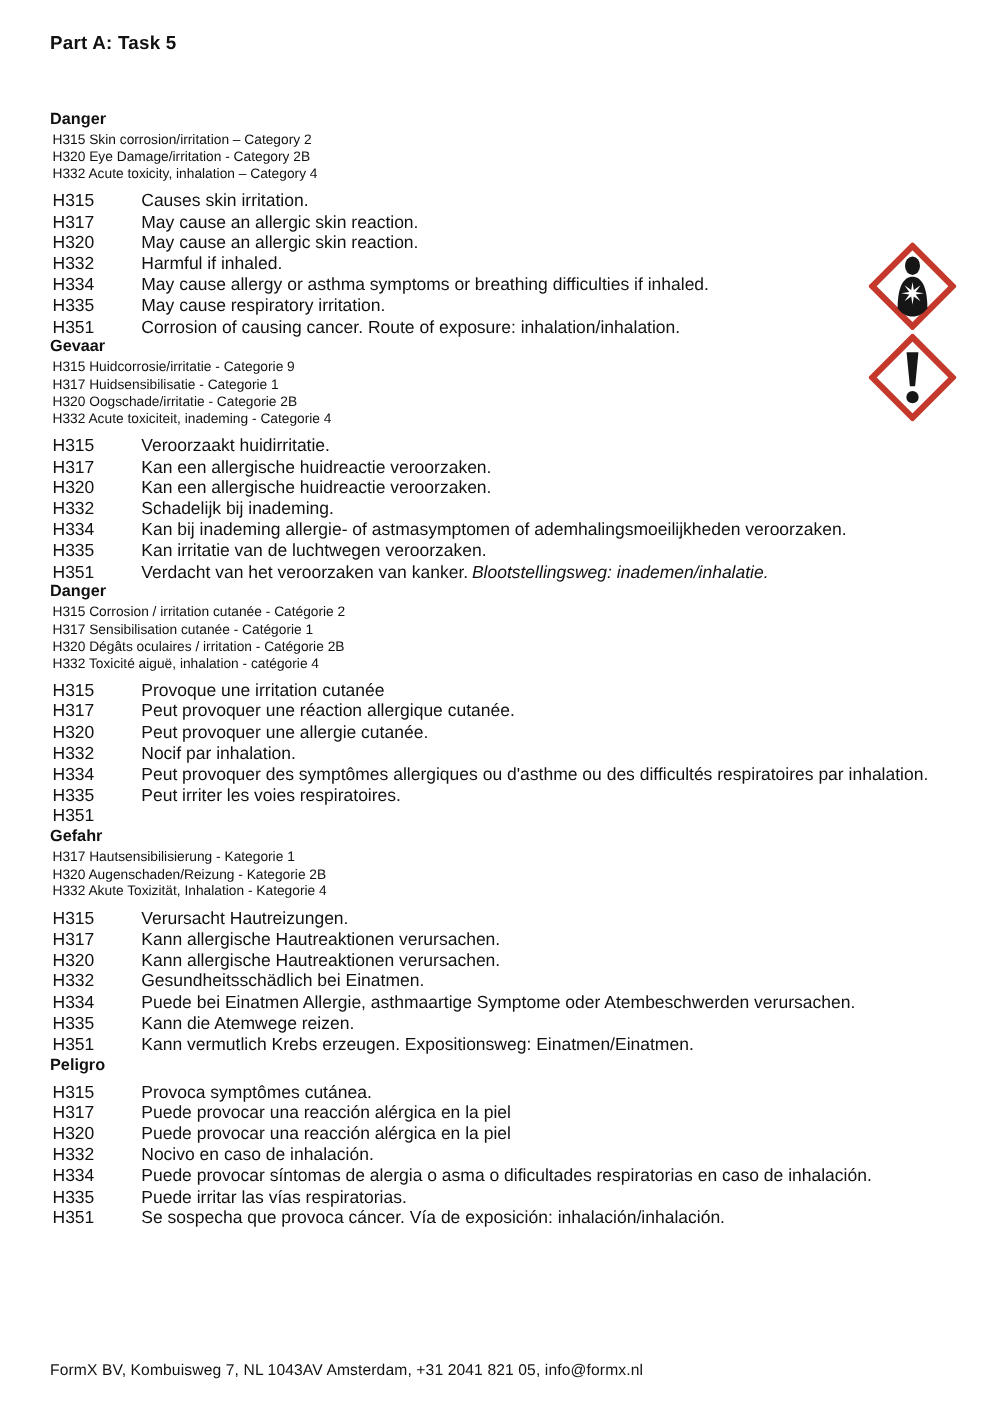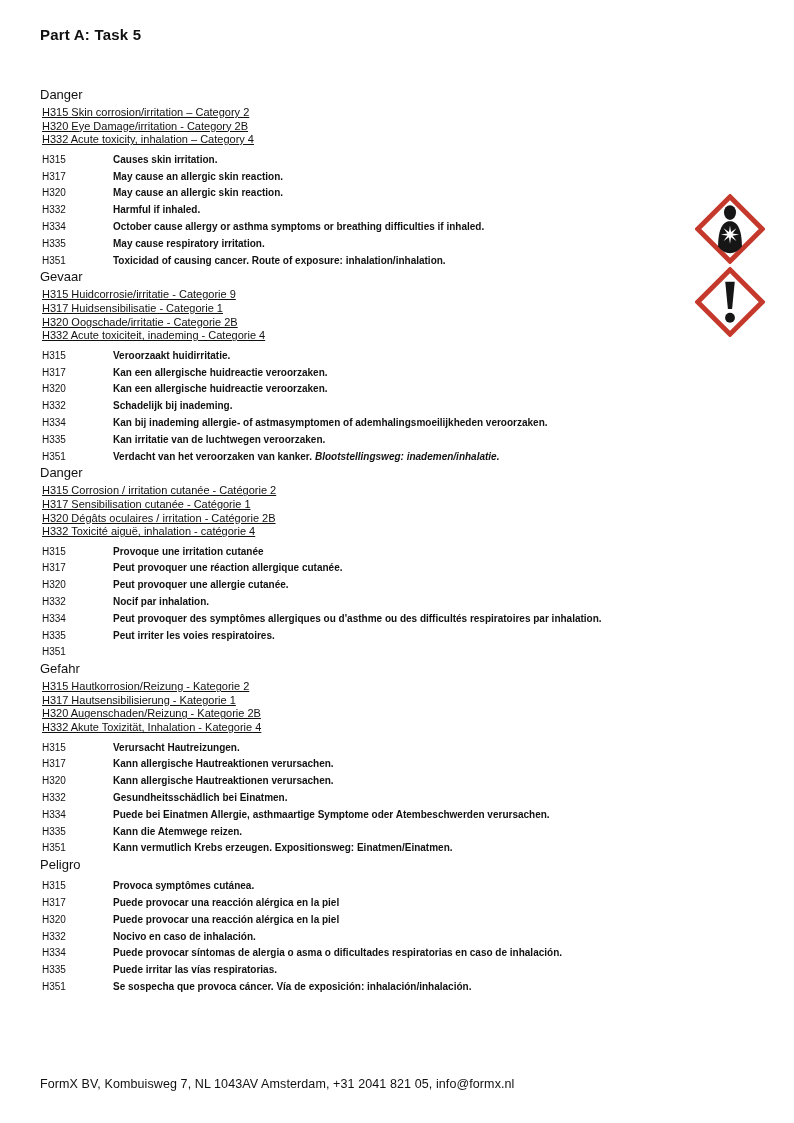--- a/index.html
+++ b/index.html
@@ -15,39 +15,38 @@
     width: 794px; height: 1123px;
     padding: 26px 26px 0 40px;
     position: relative;
   }
   h1.doc-title {
     font-size: 15px; font-weight: bold; letter-spacing: 0.2px;
     margin-bottom: 44px;
   }
   section.lang-section { margin: 0; }
   h2.sec-heading {
-    font-size: 13px; font-weight: normal; line-height: 16px;
+    font-size: 13px; font-weight: bold; line-height: 16px;
     margin-bottom: 3px;
   }
   .cls-line {
     font-size: 11px; line-height: 13.6px; white-space: nowrap;
     padding-left: 2px;
-    text-decoration: underline;
   }
   .stmt-list { margin-top: 5px; }
   .stmt-row {
     display: flex; align-items: flex-start;
-    font-size: 10px; line-height: 16.8px; height: 16.8px;
+    font-size: 14px; line-height: 16.8px; height: 16.8px;
     white-space: nowrap;
   }
   .stmt-code { flex: 0 0 73px; padding-left: 2px; }
-  .stmt-text-wrap { flex: 1; font-weight: bold; }
+  .stmt-text-wrap { flex: 1; }
   .stmt-italic { font-style: italic; margin-left: 3px; }
   .footer-line {
-    position: absolute; left: 40px; bottom: 32px;
+    position: absolute; left: 40px; bottom: 20px;
     font-size: 12.5px; letter-spacing: 0.1px;
   }
   .pictograms {
     position: absolute; top: 194px; right: 29px;
     width: 70px; display: flex; flex-direction: column; gap: 3px;
   }
   .pictogram { width: 70px; height: 70px; }
   .pictogram svg { display: block; width: 100%; height: 100%; }
   .ghs-diamond { fill: #ffffff; stroke: var(--ghs-red, #c5392c); stroke-width: 7; }
   .ghs-glyph { fill: #161616; }
@@ -102,29 +101,29 @@
           <div class="stmt-row">
             <span class="stmt-code">H320</span>
             <span class="stmt-text-wrap"><span>May cause an allergic skin reaction.</span></span>
           </div>
           <div class="stmt-row">
             <span class="stmt-code">H332</span>
             <span class="stmt-text-wrap"><span>Harmful if inhaled.</span></span>
           </div>
           <div class="stmt-row">
             <span class="stmt-code">H334</span>
-            <span class="stmt-text-wrap"><span>October cause allergy or asthma symptoms or breathing difficulties if inhaled.</span></span>
+            <span class="stmt-text-wrap"><span>May cause allergy or asthma symptoms or breathing difficulties if inhaled.</span></span>
           </div>
           <div class="stmt-row">
             <span class="stmt-code">H335</span>
             <span class="stmt-text-wrap"><span>May cause respiratory irritation.</span></span>
           </div>
           <div class="stmt-row">
             <span class="stmt-code">H351</span>
-            <span class="stmt-text-wrap"><span>Toxicidad of causing cancer. Route of exposure: inhalation/inhalation.</span></span>
+            <span class="stmt-text-wrap"><span>Corrosion of causing cancer. Route of exposure: inhalation/inhalation.</span></span>
           </div>
         </div>
   </section>
 
   <section class="lang-section">
     <h2 class="sec-heading">Gevaar</h2>
     <div class="cls-list">
           <div class="cls-line">H315 Huidcorrosie/irritatie - Categorie 9</div>
           <div class="cls-line">H317 Huidsensibilisatie - Categorie 1</div>
           <div class="cls-line">H320 Oogschade/irritatie - Categorie 2B</div>
@@ -197,21 +196,20 @@
           </div>
           <div class="stmt-row">
             <span class="stmt-code">H351</span>
           </div>
         </div>
   </section>
 
   <section class="lang-section">
     <h2 class="sec-heading">Gefahr</h2>
     <div class="cls-list">
-          <div class="cls-line">H315 Hautkorrosion/Reizung - Kategorie 2</div>
           <div class="cls-line">H317 Hautsensibilisierung - Kategorie 1</div>
           <div class="cls-line">H320 Augenschaden/Reizung - Kategorie 2B</div>
           <div class="cls-line">H332 Akute Toxizität, Inhalation - Kategorie 4</div>
         </div>
     <div class="stmt-list">
           <div class="stmt-row">
             <span class="stmt-code">H315</span>
             <span class="stmt-text-wrap"><span>Verursacht Hautreizungen.</span></span>
           </div>
           <div class="stmt-row">

